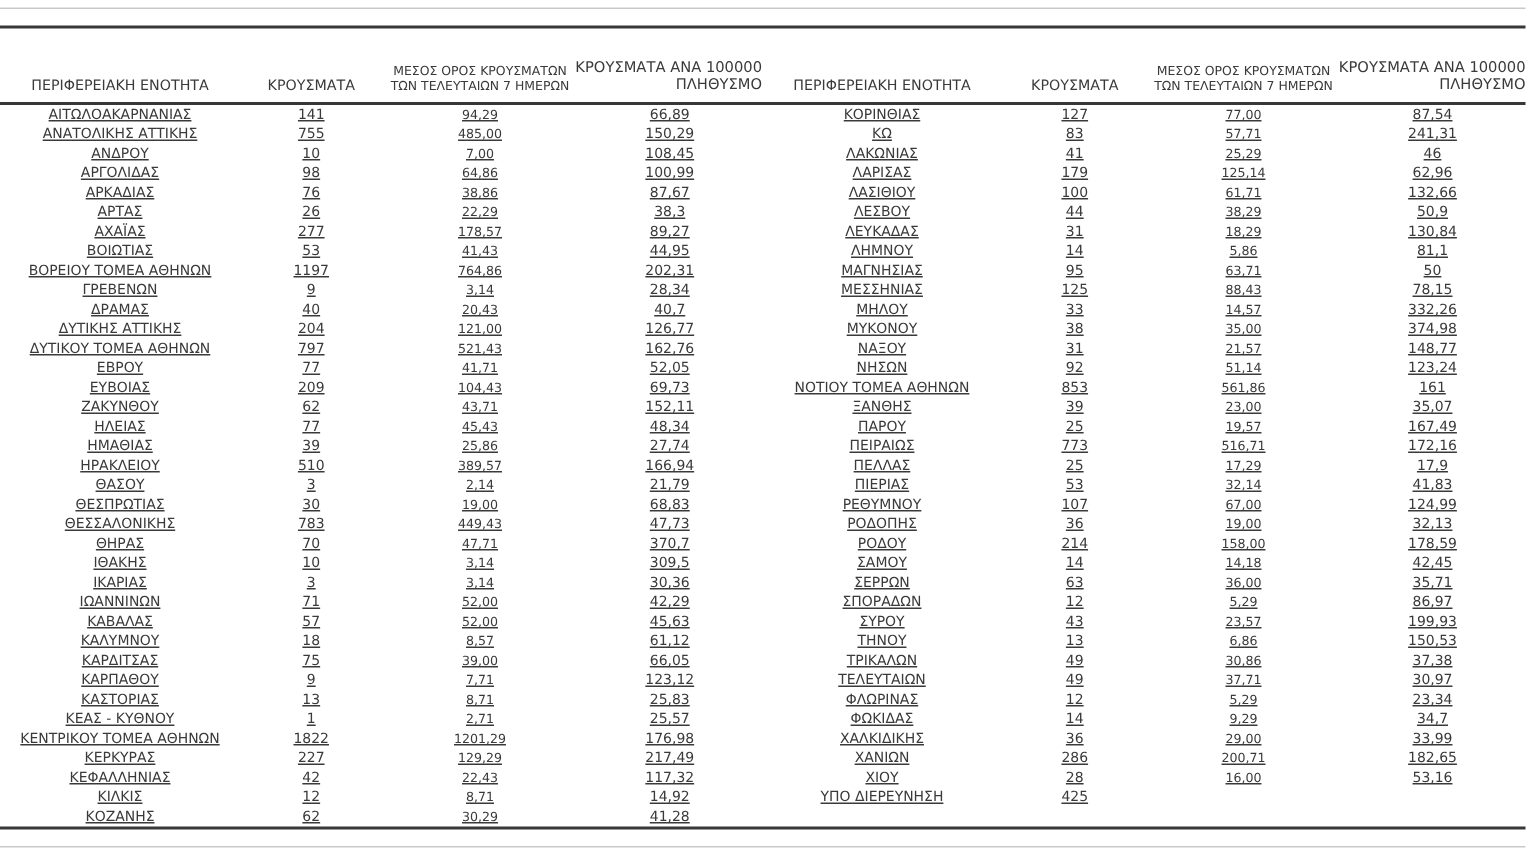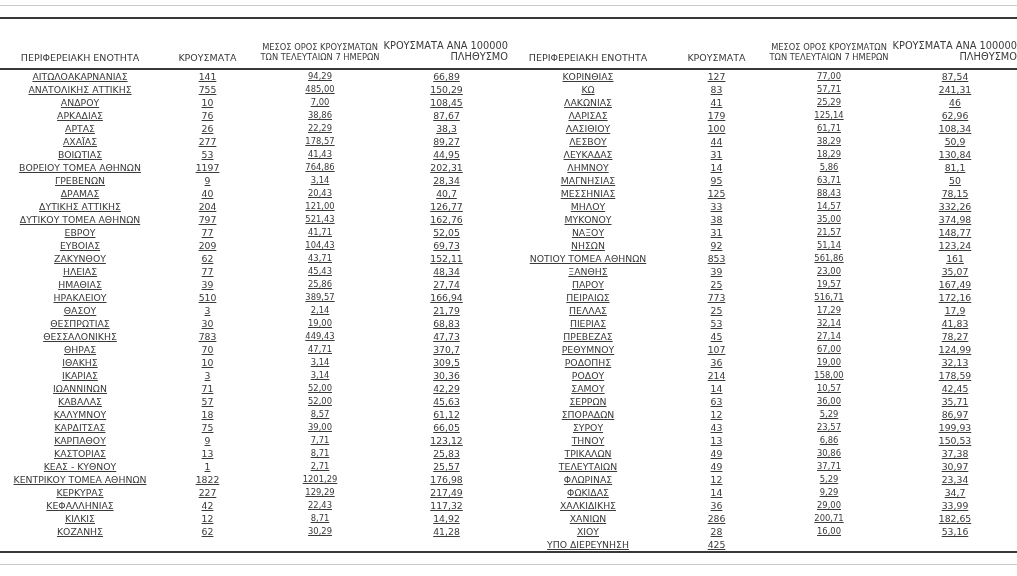--- a/index.html
+++ b/index.html
@@ -95,20 +95,26 @@
             <div class="cell c3">485,00</div>
             <div class="cell c4">150,29</div>
           </div>
           <div class="trow">
             <div class="cell c1">ΑΝΔΡΟΥ</div>
             <div class="cell c2">10</div>
             <div class="cell c3">7,00</div>
             <div class="cell c4">108,45</div>
           </div>
           <div class="trow">
+            <div class="cell c1">ΑΡΓΟΛΙΔΑΣ</div>
+            <div class="cell c2">98</div>
+            <div class="cell c3">64,86</div>
+            <div class="cell c4">100,99</div>
+          </div>
+          <div class="trow">
             <div class="cell c1">ΑΡΚΑΔΙΑΣ</div>
             <div class="cell c2">76</div>
             <div class="cell c3">38,86</div>
             <div class="cell c4">87,67</div>
           </div>
           <div class="trow">
             <div class="cell c1">ΑΡΤΑΣ</div>
             <div class="cell c2">26</div>
             <div class="cell c3">22,29</div>
             <div class="cell c4">38,3</div>
@@ -341,21 +347,21 @@
           <div class="trow">
             <div class="cell c1">ΛΑΡΙΣΑΣ</div>
             <div class="cell c2">179</div>
             <div class="cell c3">125,14</div>
             <div class="cell c4">62,96</div>
           </div>
           <div class="trow">
             <div class="cell c1">ΛΑΣΙΘΙΟΥ</div>
             <div class="cell c2">100</div>
             <div class="cell c3">61,71</div>
-            <div class="cell c4">108,34</div>
+            <div class="cell c4">132,66</div>
           </div>
           <div class="trow">
             <div class="cell c1">ΛΕΣΒΟΥ</div>
             <div class="cell c2">44</div>
             <div class="cell c3">38,29</div>
             <div class="cell c4">50,9</div>
           </div>
           <div class="trow">
             <div class="cell c1">ΛΕΥΚΑΔΑΣ</div>
             <div class="cell c2">31</div>
@@ -434,47 +440,41 @@
             <div class="cell c3">17,29</div>
             <div class="cell c4">17,9</div>
           </div>
           <div class="trow">
             <div class="cell c1">ΠΙΕΡΙΑΣ</div>
             <div class="cell c2">53</div>
             <div class="cell c3">32,14</div>
             <div class="cell c4">41,83</div>
           </div>
           <div class="trow">
-            <div class="cell c1">ΠΡΕΒΕΖΑΣ</div>
-            <div class="cell c2">45</div>
-            <div class="cell c3">27,14</div>
-            <div class="cell c4">78,27</div>
-          </div>
-          <div class="trow">
             <div class="cell c1">ΡΕΘΥΜΝΟΥ</div>
             <div class="cell c2">107</div>
             <div class="cell c3">67,00</div>
             <div class="cell c4">124,99</div>
           </div>
           <div class="trow">
             <div class="cell c1">ΡΟΔΟΠΗΣ</div>
             <div class="cell c2">36</div>
             <div class="cell c3">19,00</div>
             <div class="cell c4">32,13</div>
           </div>
           <div class="trow">
             <div class="cell c1">ΡΟΔΟΥ</div>
             <div class="cell c2">214</div>
             <div class="cell c3">158,00</div>
             <div class="cell c4">178,59</div>
           </div>
           <div class="trow">
             <div class="cell c1">ΣΑΜΟΥ</div>
             <div class="cell c2">14</div>
-            <div class="cell c3">10,57</div>
+            <div class="cell c3">14,18</div>
             <div class="cell c4">42,45</div>
           </div>
           <div class="trow">
             <div class="cell c1">ΣΕΡΡΩΝ</div>
             <div class="cell c2">63</div>
             <div class="cell c3">36,00</div>
             <div class="cell c4">35,71</div>
           </div>
           <div class="trow">
             <div class="cell c1">ΣΠΟΡΑΔΩΝ</div>

